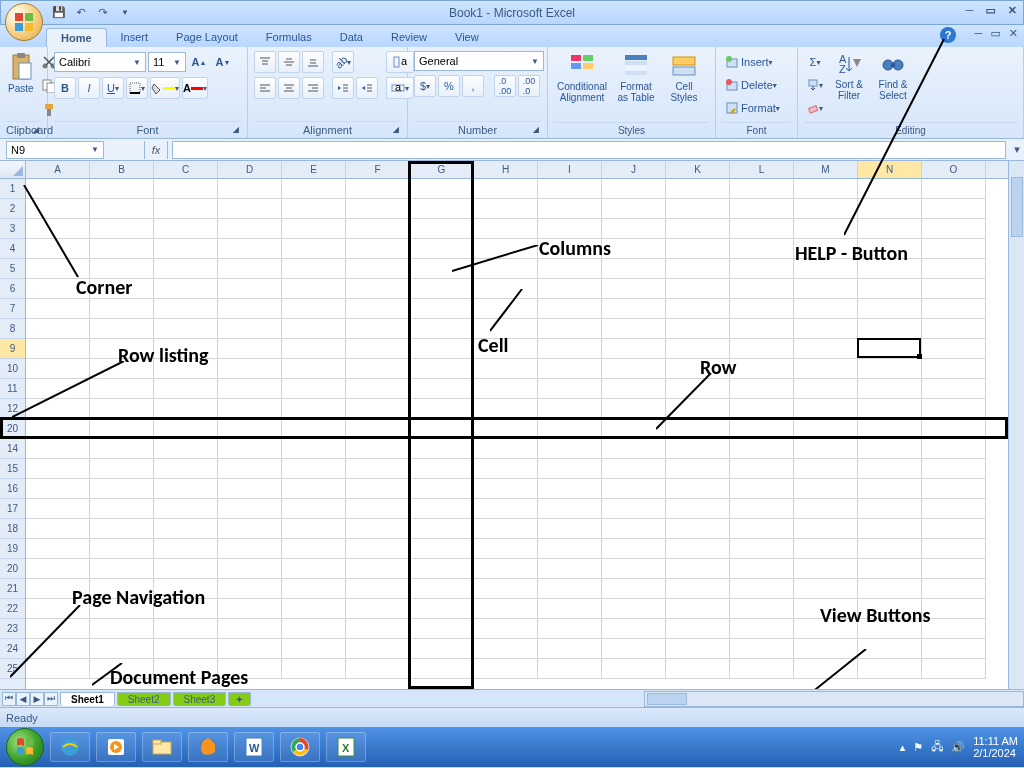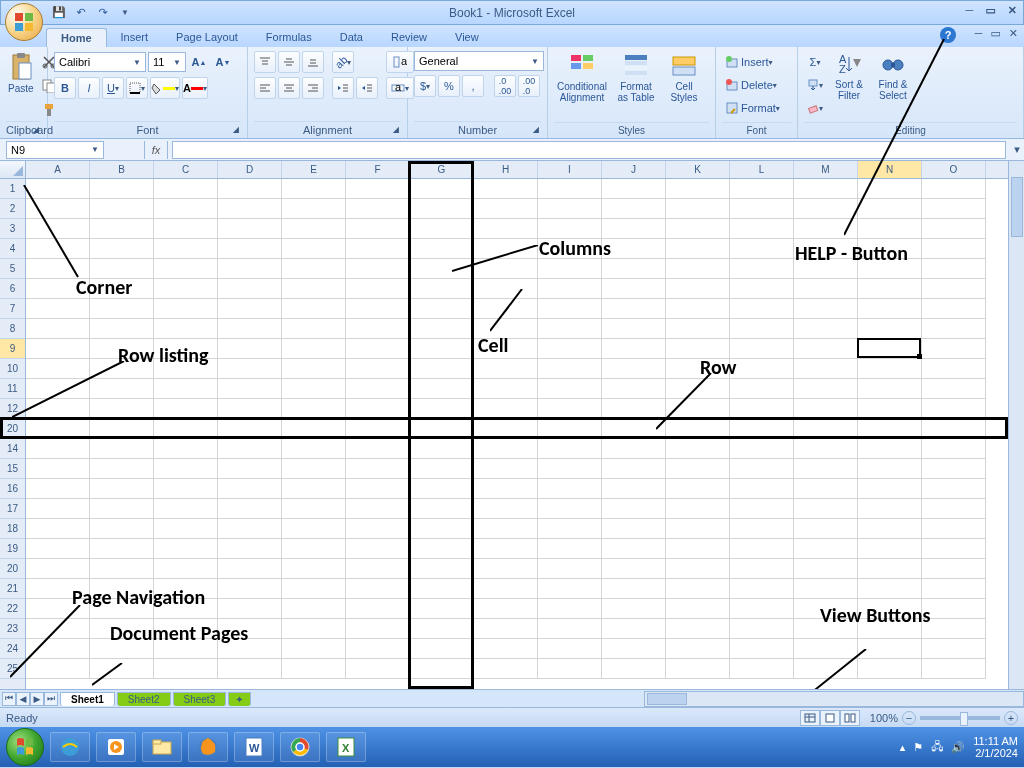--- a/index.html
+++ b/index.html
@@ -82,21 +82,21 @@
 .viewbtn{width:20px;height:16px;border:1px solid #9ab8dc;background:#eaf2fc;display:flex;align-items:center;justify-content:center;}
 .zoom{display:flex;align-items:center;gap:4px;}
 .zslider{width:80px;height:4px;background:#9ab8dc;position:relative;}
 .zslider::before{content:"";position:absolute;left:50%;top:-4px;width:6px;height:12px;background:#eaf2fc;border:1px solid #9ab8dc;}
 
 
 .taskbar { height:40px; background:linear-gradient(#4f93e6,#2360b4); display:flex; align-items:center; padding:0 6px; gap:6px; position:relative; }
 .start { width:38px;height:38px;border-radius:50%;background:radial-gradient(circle at 35% 35%,#9fe27e,#3fa52f,#1b6b12);border:1px solid #1b6b12;display:flex;align-items:center;justify-content:center;}
 .tbicon{width:40px;height:30px;border:1px solid rgba(255,255,255,.25);border-radius:2px;display:flex;align-items:center;justify-content:center;background:rgba(255,255,255,.08);}
 .tray{position:absolute;right:6px;display:flex;align-items:center;gap:8px;color:#fff;}
-.clock{text-align:right;font-size:11px;line-height:12px;}
+.clock{text-align:left;font-size:11px;line-height:12px;}
 
 .thick-col { position:absolute; border:3px solid #000; pointer-events:none; }
 .thick-row { position:absolute; border:3px solid #000; pointer-events:none; }
 .vscroll{position:absolute;right:0;top:0;width:16px;height:100%;background:#dce7f5;border-left:1px solid #9ab8dc;}
 .vscroll .thumb{width:12px;height:60px;background:#bcd3ef;border:1px solid #9ab8dc;margin:16px auto 0;}
 </style>
 </head>
 <body>
 
 <div class="titlebar">
@@ -947,21 +947,21 @@
     <span class="label" style="left:118px;top:182px">Row listing</span>
     <svg style="left:12px;top:200px" width="120" height="60">
         <line x1="112" y1="0" x2="0" y2="56" stroke="#000" stroke-width="2"></line>
       </svg>
 
     <span class="label" style="left:72px;top:424px">Page Navigation</span>
     <svg style="left:10px;top:444px" width="80" height="75">
         <line x1="70" y1="0" x2="0" y2="72" stroke="#000" stroke-width="2"></line>
       </svg>
 
-    <span class="label" style="left:110px;top:460px">Document Pages</span>
+    <span class="label" style="left:110px;top:504px">Document Pages</span>
     <svg style="left:92px;top:502px" width="40" height="24">
         <line x1="30" y1="0" x2="0" y2="22" stroke="#000" stroke-width="2"></line>
       </svg>
 
     <span class="label" style="left:539px;top:75px">Columns</span>
     <svg style="left:452px;top:84px" width="90" height="30">
         <line x1="86" y1="0" x2="0" y2="26" stroke="#000" stroke-width="2"></line>
       </svg>
 
     <span class="label" style="left:478px;top:172px">Cell</span>
@@ -999,48 +999,20 @@
       <div class="sheettab inactive">Sheet3</div>
     </div>
   <div class="sheettab inactive" style="padding:1px 6px">✦</div>
   <div class="sheet-scroll">
       <div class="thumb"></div>
     </div>
 </div>
 
 <div class="status">
   <span>Ready</span>
-  <div class="hstack" style="gap:10px">
-    <div class="viewbtns">
-      <div class="viewbtn">
-          <svg width="12" height="10">
-            <rect x="1" y="1" width="10" height="8" fill="none" stroke="#3b5a84"></rect>
-            <line x1="1" y1="4" x2="11" y2="4" stroke="#3b5a84"></line>
-            <line x1="5" y1="1" x2="5" y2="9" stroke="#3b5a84"></line>
-          </svg>
-        </div>
-      <div class="viewbtn">
-          <svg width="12" height="10">
-            <rect x="2" y="1" width="8" height="8" fill="#fff" stroke="#3b5a84"></rect>
-          </svg>
-        </div>
-      <div class="viewbtn">
-          <svg width="12" height="10">
-            <rect x="1" y="1" width="4" height="8" fill="#fff" stroke="#3b5a84"></rect>
-            <rect x="7" y="1" width="4" height="8" fill="#fff" stroke="#3b5a84"></rect>
-          </svg>
-        </div>
-    </div>
-    <div class="zoom">
-      <span>100%</span>
-      <span style="border:1px solid #9ab8dc;width:14px;height:14px;text-align:center;line-height:12px;border-radius:7px">−</span>
-      <div class="zslider"></div>
-      <span style="border:1px solid #9ab8dc;width:14px;height:14px;text-align:center;line-height:12px;border-radius:7px">+</span>
-    </div>
-  </div>
 </div>
 
 <div class="taskbar">
   <div class="start">
     <svg width="20" height="20">
         <path d="M2 2 Q5 0 9 2 L9 9 Q5 7 2 9 Z" fill="#e04b2f"></path>
         <path d="M11 2 Q14 0 18 2 L18 9 Q14 7 11 9 Z" fill="#6fba44"></path>
         <path d="M2 11 Q5 9 9 11 L9 18 Q5 16 2 18 Z" fill="#3d9dd6"></path>
         <path d="M11 11 Q14 9 18 11 L18 18 Q14 16 11 18 Z" fill="#f5b92f"></path>
       </svg>

